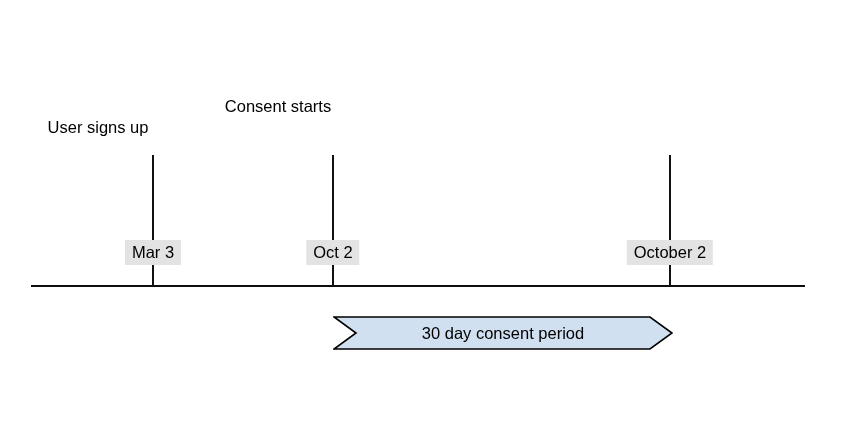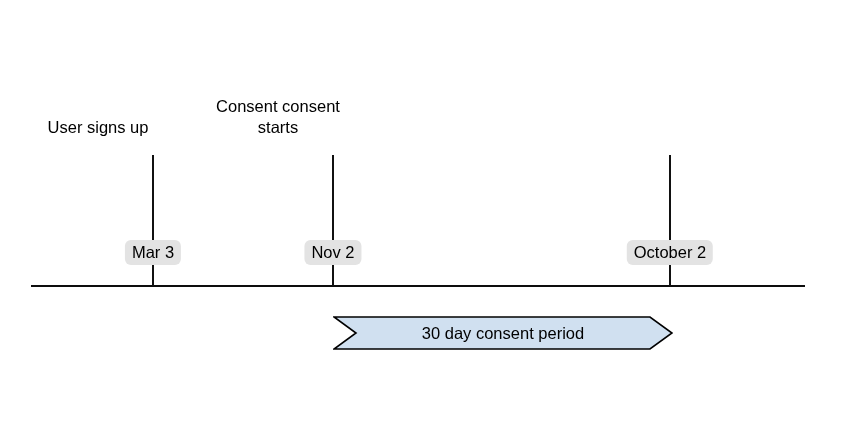--- a/index.html
+++ b/index.html
@@ -72,21 +72,20 @@
     top: 240px;
     left: 0;
     transform: translateX(-50%);
     background: #e3e3e3;
     color: #000000;
     font-size: 16.5px;
     line-height: 25px;
     height: 25px;
     padding: 0 7px;
     white-space: nowrap;
-    border-radius: 6px;
   }
   
   .banner {
     position: absolute;
     left: 333px;
     top: 316px;
     width: 340px;
     height: 34px;
   }
   .banner svg {
@@ -119,25 +118,24 @@
   <div class="event" style="left:153px;">
     <div class="event-caption one-line">
       <span class="caption-line">User signs up</span>
     </div>
     <div class="event-tick"></div>
     <div class="event-date">Mar 3</div>
   </div>
 
   <div class="event" style="left:333px;">
     <div class="event-caption two-line">
-      <span class="caption-line">Consent consent</span>
-      <span class="caption-line">starts</span>
+      <span class="caption-line">Consent starts</span>
     </div>
     <div class="event-tick"></div>
-    <div class="event-date">Nov 2</div>
+    <div class="event-date">Oct 2</div>
   </div>
 
   <div class="event" style="left:670px;">
     <div class="event-caption two-line">
     </div>
     <div class="event-tick"></div>
     <div class="event-date">October 2</div>
   </div>
 
   <div class="banner">

